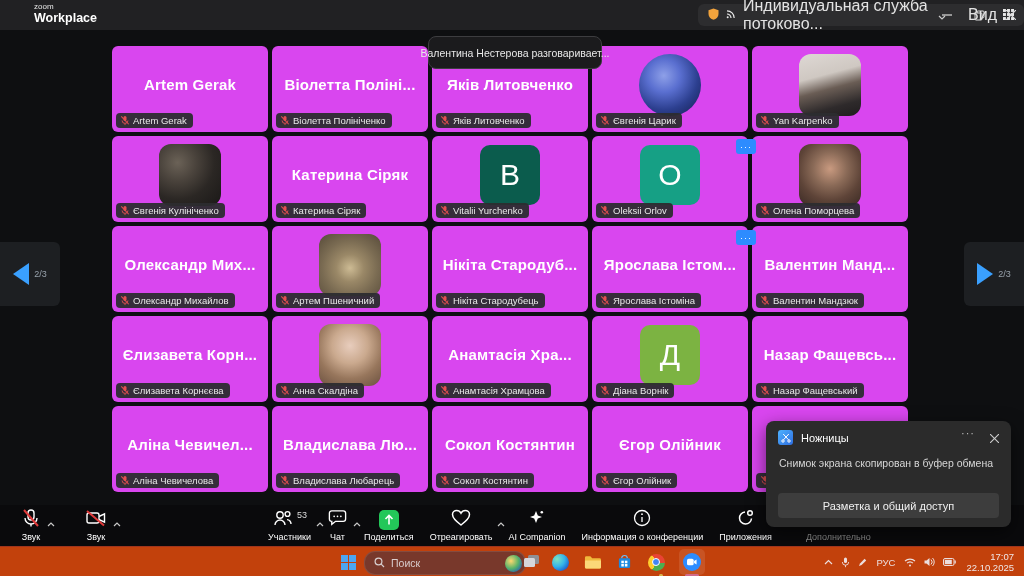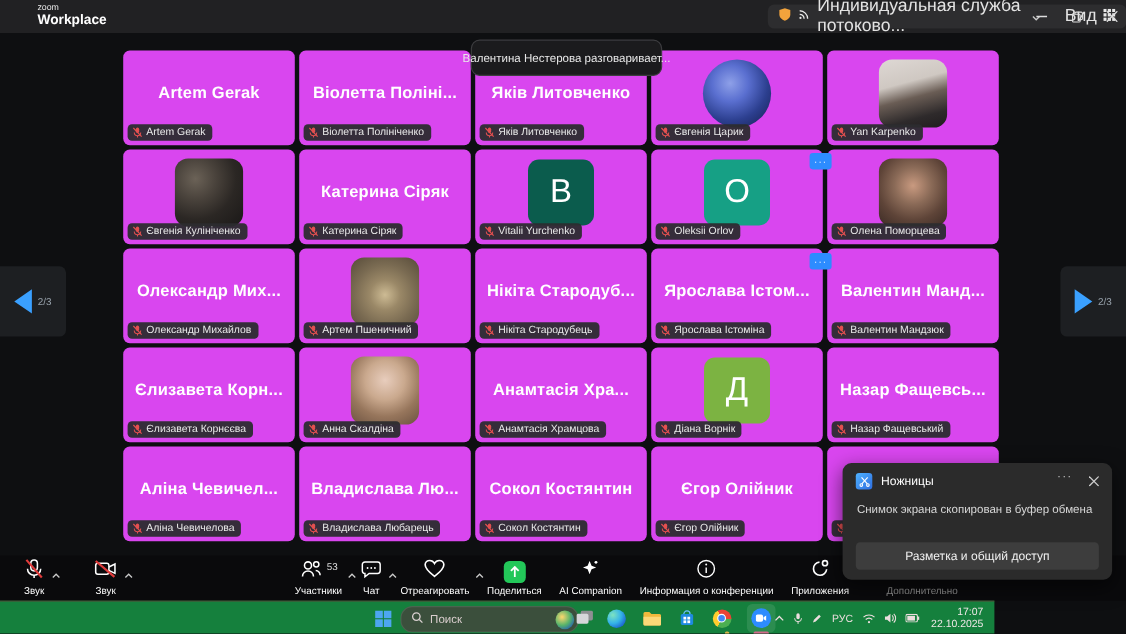--- a/index.html
+++ b/index.html
@@ -71,21 +71,21 @@
   .notif-head{position:absolute;left:12px;top:9px;display:flex;align-items:center;gap:8px;font-size:11px;color:#fff;}
   .snipicon{width:15px;height:15px;border-radius:3px;background:linear-gradient(135deg,#4fb3ff,#2d6de0);
        display:flex;align-items:center;justify-content:center;}
   .notif-dots{position:absolute;right:36px;top:6px;color:#bdbdbd;font-size:11px;letter-spacing:1px;}
   .notif-close{position:absolute;right:12px;top:8px;}
   .notif-body{position:absolute;left:13px;top:35px;width:218px;font-size:10.5px;line-height:14px;color:#d6d6d6;}
   .notif-btn{position:absolute;left:12px;right:12px;bottom:9px;height:25px;background:#3d3d3d;border-radius:4px;
        display:flex;align-items:center;justify-content:center;font-size:11px;color:#f0f0f0;cursor:pointer;}
 
   
-  .taskbar{position:absolute;left:0;top:546px;width:904px;height:30px;background:#15803d;z-index:60;
+  .taskbar{position:absolute;left:0;top:546px;width:1024px;height:30px;background:#c2410c;z-index:60;
        border-top:1px solid rgba(120,40,50,.45);}
   .tk{position:absolute;top:4px;width:22px;height:22px;display:flex;align-items:center;justify-content:center;}
   .searchpill{position:absolute;left:364px;top:4px;width:148px;height:22px;border-radius:11px;
        background:rgba(80,52,60,.65);border:1px solid rgba(255,255,255,.10);display:flex;align-items:center;
        padding:0 3px 0 9px;gap:6px;}
   .searchpill .stext{font-size:10.5px;color:#d9cdcd;flex:1;}
   .sglobe{width:17px;height:17px;border-radius:50%;
        background:radial-gradient(circle at 35% 35%,#ffd76e,#58b46a 48%,#2c6ea8 78%);}
   .edgeic{width:17px;height:17px;border-radius:50%;
        background:radial-gradient(circle at 30% 30%,#7ee3c0,#35b4e9 45%,#1b5fd0 80%);}
@@ -581,40 +581,40 @@
               </g>
             </svg></span>
         </div>
         <div class="lbl">Чат</div>
         <span class="chev"><svg width="8" height="5" viewBox="0 0 8 5" fill="none" stroke="#c9c9c9" stroke-width="1.2">
             <path d="M1 4 L4 1 L7 4"></path>
           </svg></span>
       </div>
       <div class="tb-item">
         <div class="ic">
-          <span><svg width="22" height="20" viewBox="0 0 22 20" fill="none" stroke="#fff" stroke-width="1.5">
-              <path d="M11 17 C5 12.5 2.5 9.5 2.5 6.5 C2.5 4 4.5 2.5 6.7 2.5 C8.6 2.5 10.2 3.7 11 5.2 C11.8 3.7 13.4 2.5 15.3 2.5 C17.5 2.5 19.5 4 19.5 6.5 C19.5 9.5 17 12.5 11 17 Z"></path>
-            </svg></span>
-        </div>
-        <div class="lbl">Отреагировать</div>
-        <span class="chev"><svg width="8" height="5" viewBox="0 0 8 5" fill="none" stroke="#c9c9c9" stroke-width="1.2">
-            <path d="M1 4 L4 1 L7 4"></path>
-          </svg></span>
-      </div>
-      <div class="tb-item">
-        <div class="ic">
           <span>
             <span class="greenbox">
               <svg width="12" height="12" viewBox="0 0 12 12" stroke="#fff" stroke-width="1.6" fill="none">
                 <path d="M6 10.5 V2 M2.5 5 L6 1.5 L9.5 5"></path>
               </svg>
             </span>
           </span>
         </div>
         <div class="lbl">Поделиться</div>
+      </div>
+      <div class="tb-item">
+        <div class="ic">
+          <span><svg width="22" height="20" viewBox="0 0 22 20" fill="none" stroke="#fff" stroke-width="1.5">
+              <path d="M11 17 C5 12.5 2.5 9.5 2.5 6.5 C2.5 4 4.5 2.5 6.7 2.5 C8.6 2.5 10.2 3.7 11 5.2 C11.8 3.7 13.4 2.5 15.3 2.5 C17.5 2.5 19.5 4 19.5 6.5 C19.5 9.5 17 12.5 11 17 Z"></path>
+            </svg></span>
+        </div>
+        <div class="lbl">Отреагировать</div>
+        <span class="chev"><svg width="8" height="5" viewBox="0 0 8 5" fill="none" stroke="#c9c9c9" stroke-width="1.2">
+            <path d="M1 4 L4 1 L7 4"></path>
+          </svg></span>
       </div>
       <div class="tb-item">
         <div class="ic">
           <span><svg width="20" height="20" viewBox="0 0 20 20" fill="#fff">
               <path d="M9 3 L10.8 7.4 L15 9 L10.8 10.6 L9 15 L7.2 10.6 L3 9 L7.2 7.4 Z"></path>
               <circle cx="14.8" cy="4.2" r="1.3"></circle>
             </svg></span>
         </div>
         <div class="lbl">AI Companion</div>
       </div>

